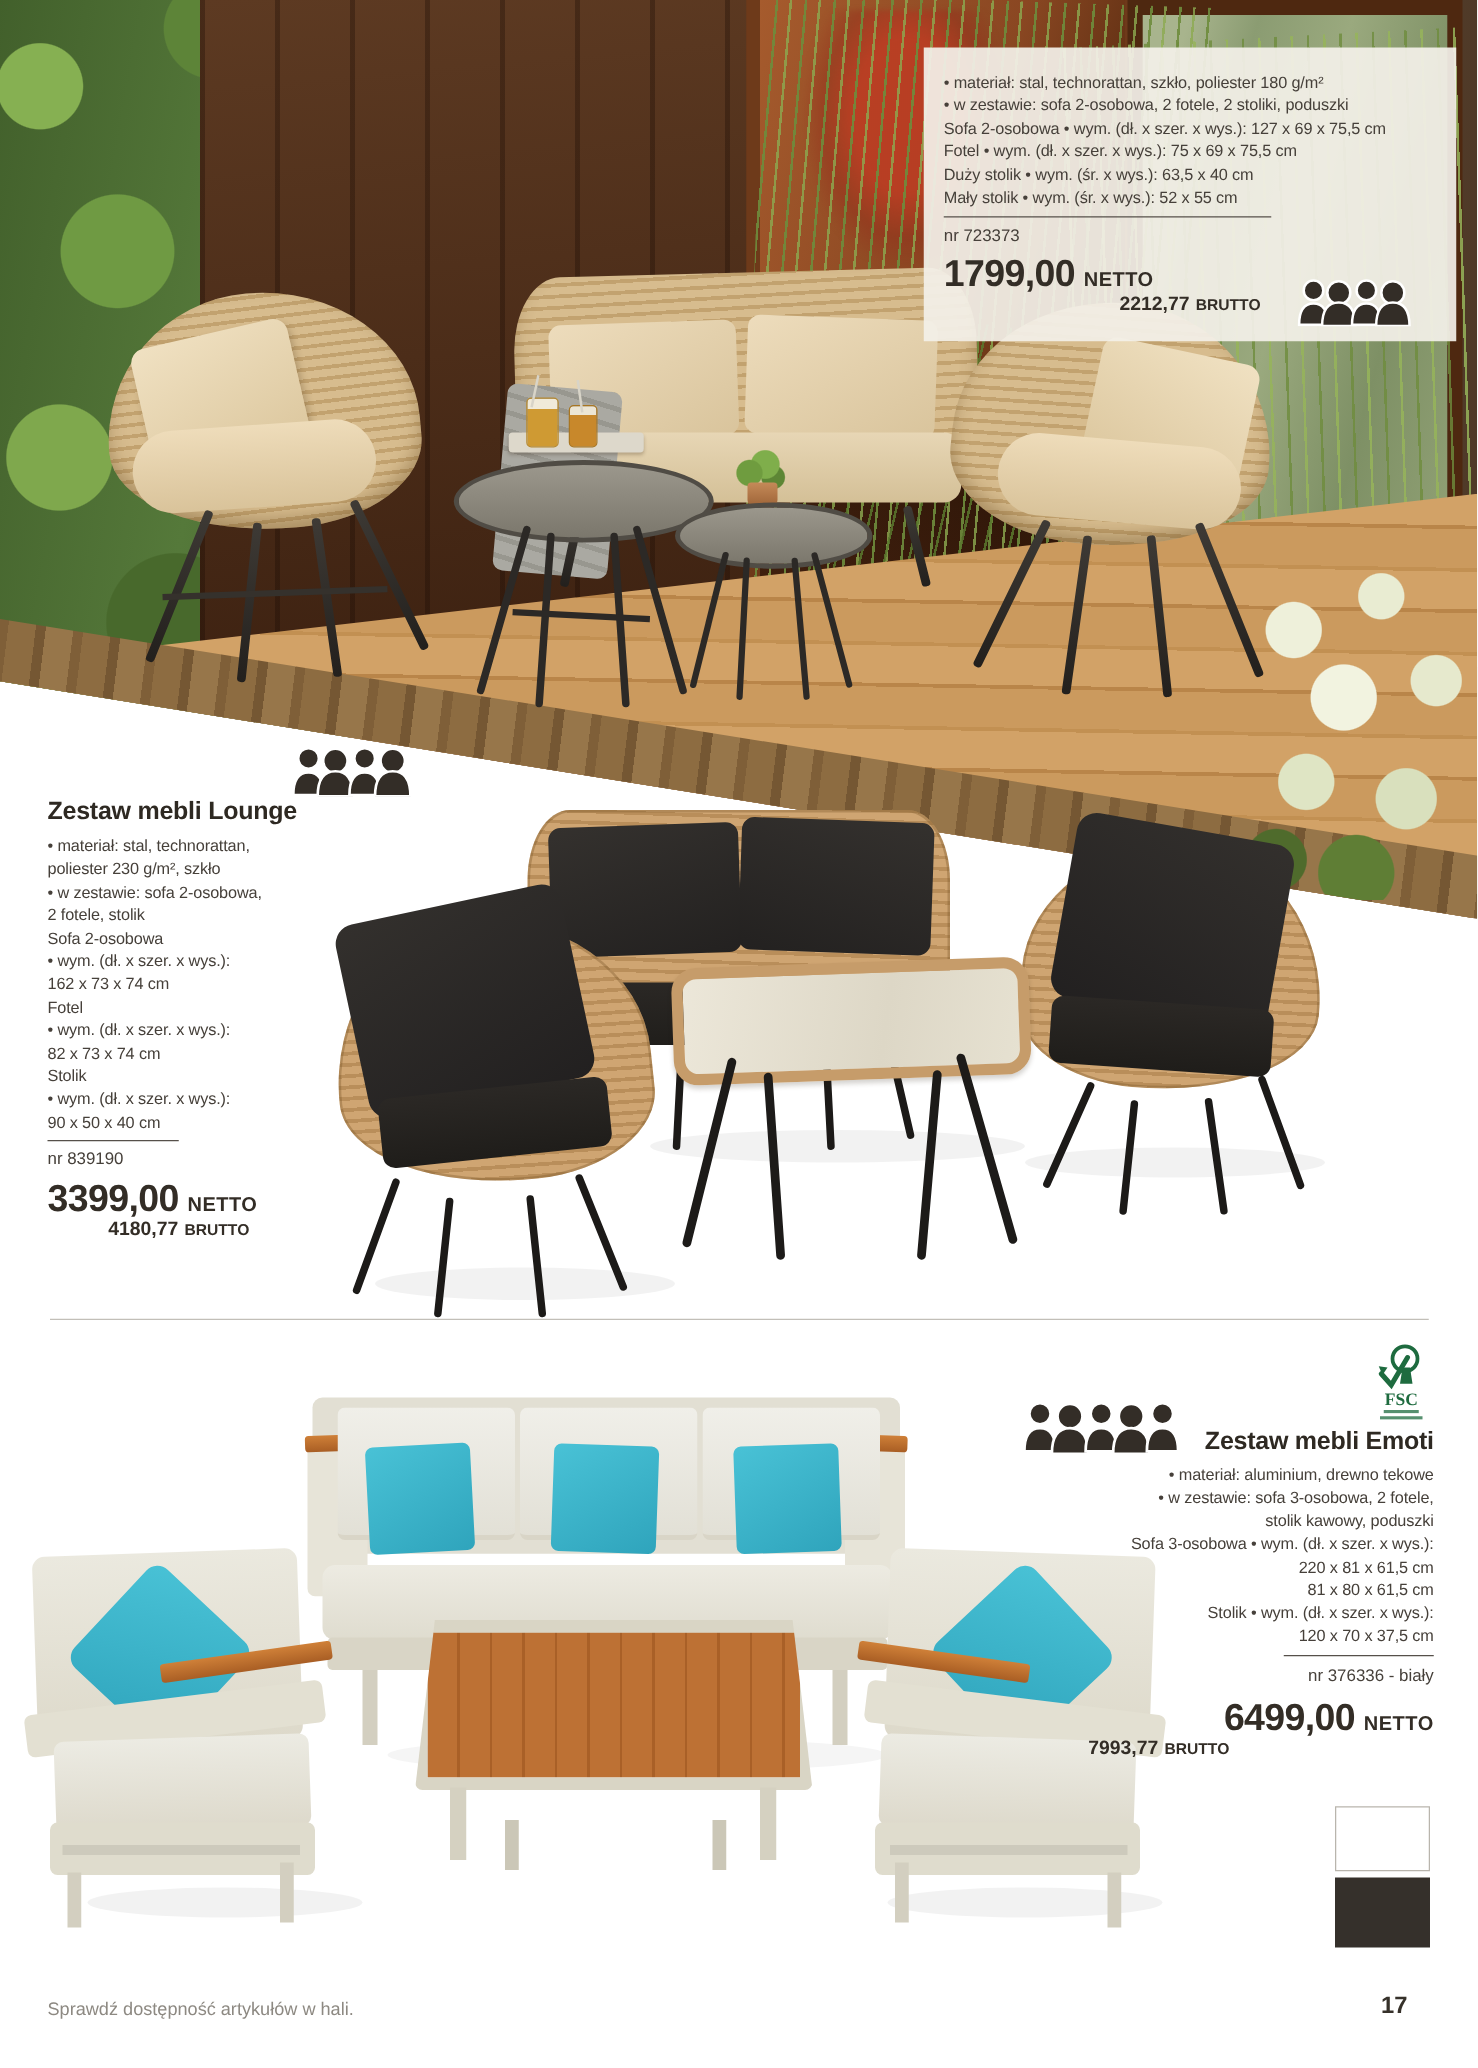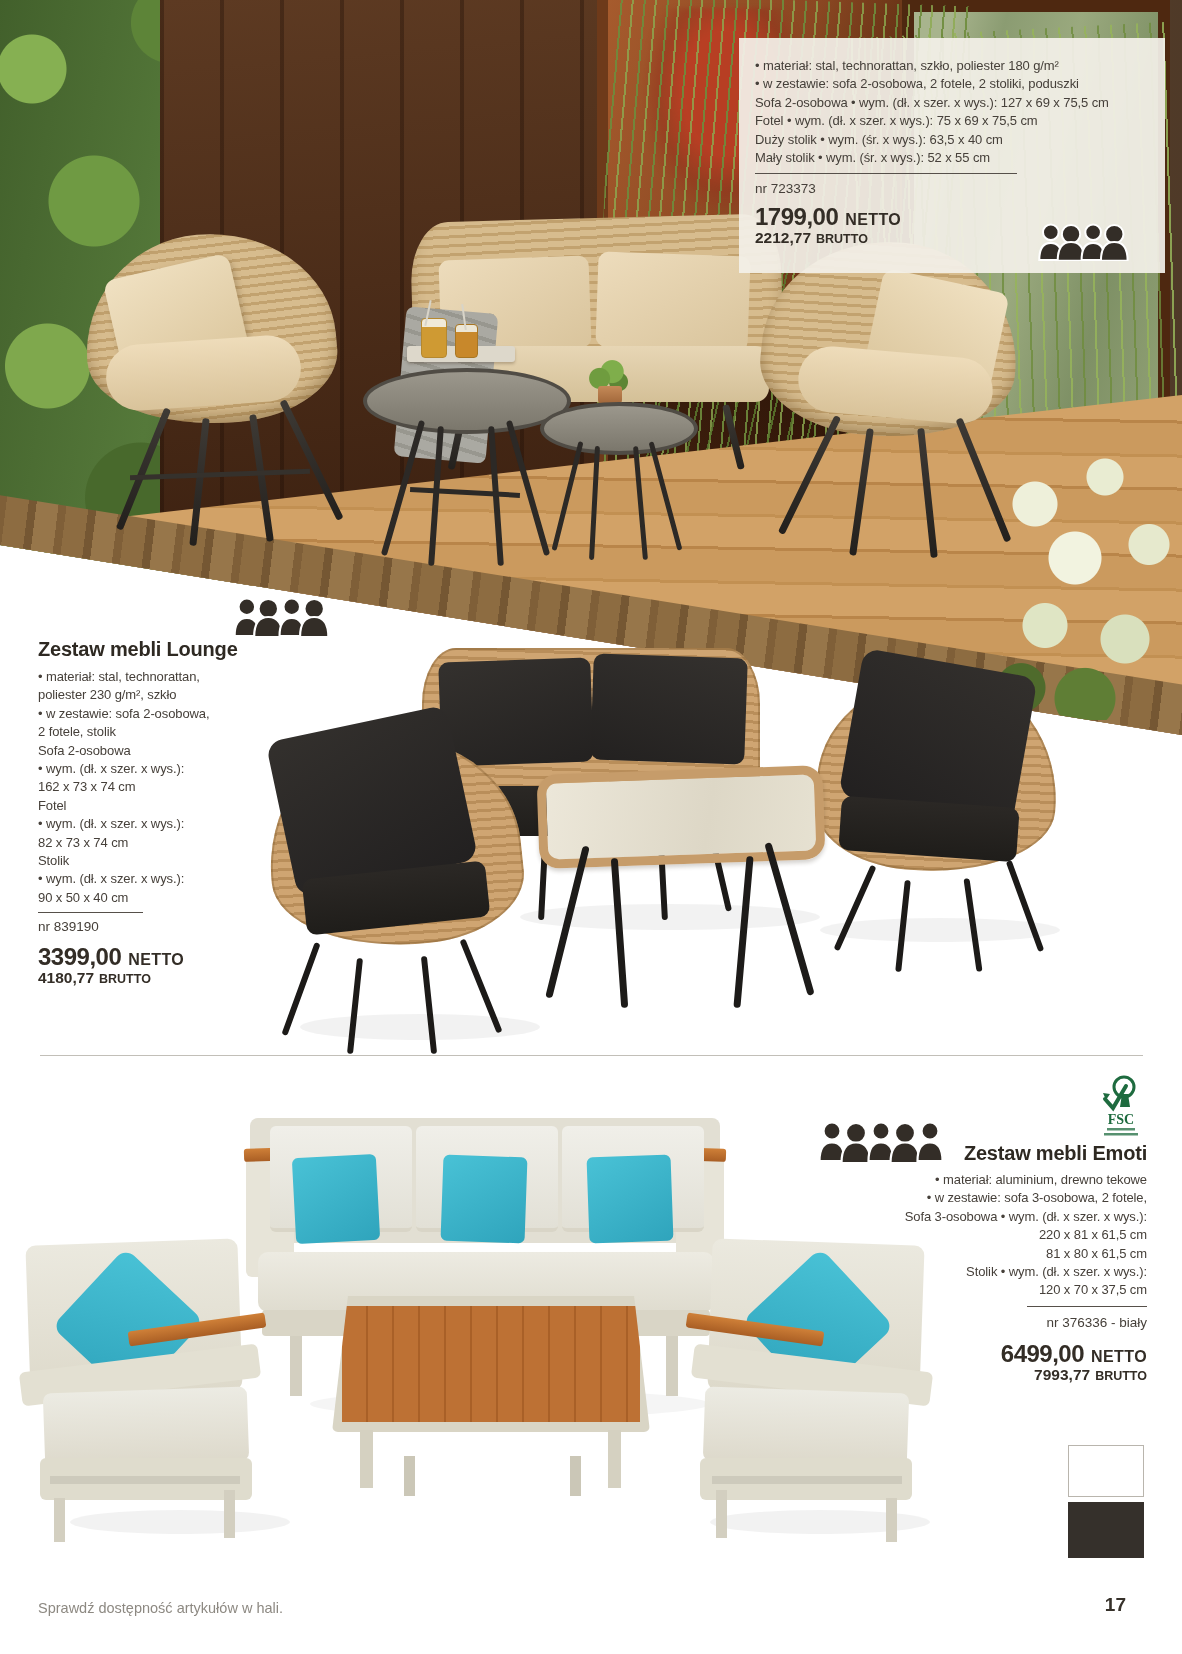--- a/index.html
+++ b/index.html
@@ -3,23 +3,23 @@
 <meta charset="utf-8">
 <style>
   html,body{margin:0;padding:0;background:#ffffff;}
   #page{position:relative;width:1182px;height:1654px;background:#fff;overflow:hidden;
         font-family:"Liberation Sans",sans-serif;color:#3b352e;}
   
   .ptitle{font-size:20px;font-weight:bold;color:#2e2922;margin:0;letter-spacing:-.2px;white-space:nowrap;}
   .details div{font-size:13px;line-height:18.4px;color:#46403a;letter-spacing:-.1px;white-space:nowrap;}
   .rule{border-top:1px solid #56504a;height:0;}
   .sku{font-size:13.5px;color:#46403a;}
-  .pn{font-size:24px;font-weight:bold;letter-spacing:-.5px;color:#332d26;}
+  .pn{font-size:30px;font-weight:bold;letter-spacing:-.5px;color:#332d26;}
   .pnl{font-size:16px;font-weight:bold;margin-left:7px;letter-spacing:.4px;color:#332d26;}
-  .pbrow{margin-top:-2px;}
+  .pbrow{margin-top:-2px;text-align:center;}
   .pb{font-size:15.5px;font-weight:bold;color:#332d26;}
   .pbl{font-size:12.5px;font-weight:bold;margin-left:5px;color:#332d26;}
   .people{fill:#332d27;stroke:#ffffff;stroke-width:2.2;}
   
   #top-photo{position:absolute;left:0;top:0;width:1182px;height:735px;overflow:hidden;
              clip-path:polygon(0 0,1182px 0,1182px 735px,0 545px);background:#4f2f1b;}
   .tpleg{position:absolute;width:7px;background:linear-gradient(#3e3a35,#23201d);border-radius:3px;}
   
   #vilagio-box{position:absolute;left:739px;top:38px;width:426px;height:235px;
                background:rgba(243,240,232,.93);padding:12px 16px;box-sizing:border-box;z-index:5;}
@@ -337,20 +337,21 @@
             <path d="M72.5 43 q0 -20.5 14.5 -20.5 q14.5 0 14.5 20.5 z"></path>
           <circle cx="112" cy="11" r="8.5"></circle>
             <path d="M99.5 41 q0 -18.5 12.5 -18.5 q12.5 0 12.5 18.5 z"></path>
         </g>
       </svg>
       <h2 class="ptitle">Zestaw mebli Emoti</h2>
     </div>
     <div class="details">
       <div>• materiał: aluminium, drewno tekowe</div>
       <div>• w zestawie: sofa 3-osobowa, 2 fotele,</div>
+      <div>stolik kawowy, poduszki</div>
       <div>Sofa 3-osobowa • wym. (dł. x szer. x wys.):</div>
       <div>220 x 81 x 61,5 cm</div>
       <div>81 x 80 x 61,5 cm</div>
       <div>Stolik • wym. (dł. x szer. x wys.):</div>
       <div>120 x 70 x 37,5 cm</div>
     </div>
     <div class="rule"></div>
     <div class="sku" style="line-height:19px;">nr 376336 - biały</div>
     <div style="margin-top:8px;">
       <span class="pn">6499,00</span><span class="pnl">NETTO</span>

